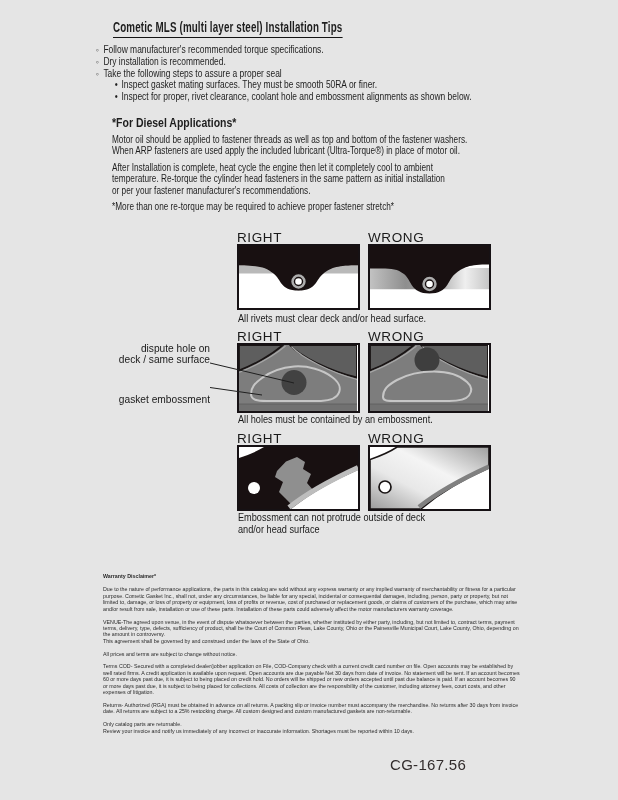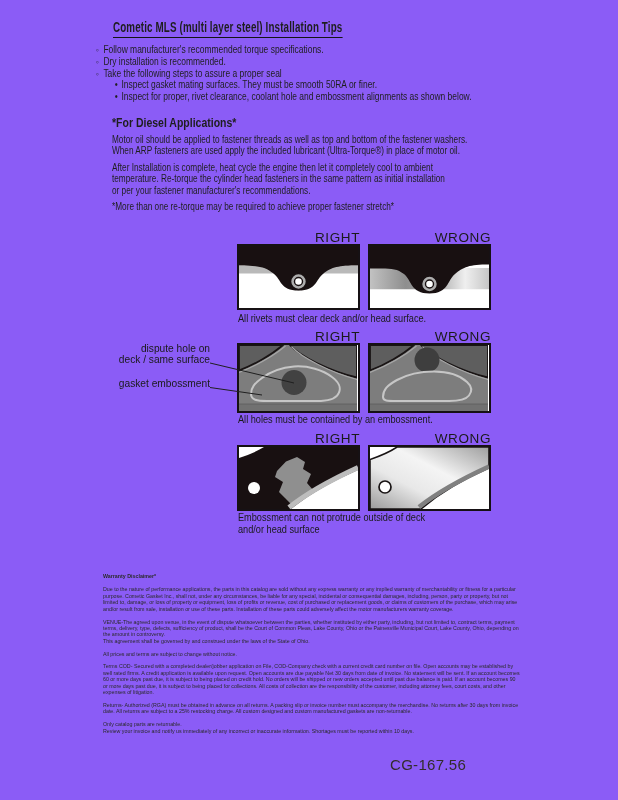--- a/index.html
+++ b/index.html
@@ -1,18 +1,18 @@
 <!DOCTYPE html>
 <html><head>
 <meta charset="utf-8">
 <style>
   * { margin:0; padding:0; box-sizing:border-box; }
   html,body { background:#ffffff; }
   body { font-family:"Liberation Sans","DejaVu Sans",sans-serif; color:#1e1e1e; }
-  .page { position:relative; width:618px; height:800px; background:#8b5cf6; overflow:hidden; }
+  .page { position:relative; width:618px; height:800px; background:#e5e5e5; overflow:hidden; }
   .abs { position:absolute; }
 
   .title { left:113px; top:19px; font-size:14px; font-weight:bold; white-space:nowrap;
            border-bottom:1.7px solid #141414; padding-bottom:1.5px;
            transform:scaleX(.70); transform-origin:0 0; letter-spacing:.2px; }
 
   .bullets { left:96px; top:44px; font-size:10.3px; line-height:11.8px; white-space:nowrap;
              transform:scaleX(.82); transform-origin:0 0; }
   .b-row { display:flex; }
   .b-mark { width:9px; font-size:9.5px; }
@@ -20,21 +20,21 @@
   .sb .b-mark { width:8px; font-size:10.5px; }
 
   .diesel-h { left:112px; top:115px; font-size:12.8px; font-weight:bold; white-space:nowrap;
               transform:scaleX(.82); transform-origin:0 0; }
   .bodytxt { font-size:10.3px; line-height:11.3px; white-space:nowrap;
              transform:scaleX(.80); transform-origin:0 0; }
   .para1 { left:112px; top:134px; }
   .para2 { left:112px; top:162px; }
   .note  { left:112px; top:201px; }
 
-  .fig-label { position:absolute; width:123px; text-align:right; font-size:13.5px;
+  .fig-label { position:absolute; width:123px; text-align:left; font-size:13.5px;
                letter-spacing:.6px; color:#1a1a1a; }
   .fig-box { position:absolute; width:123px; border:2px solid #161114; background:#fff; }
   .fig-box svg { display:block; }
   .caption { position:absolute; left:238px; font-size:11.2px; color:#1a1a1a; white-space:nowrap;
              transform:scaleX(.82); transform-origin:0 0; line-height:11.6px; }
 
   .callout { position:absolute; right:408px; text-align:right; font-size:10.2px;
              line-height:10.9px; color:#1a1a1a; white-space:nowrap; }
   .leader-svg { position:absolute; left:110px; top:340px; pointer-events:none; }
 
@@ -118,21 +118,21 @@
   </div>
   <div class="caption" style="top:313px;">All rivets must clear deck and/or head surface.</div>
 
   <div class="fig-label" style="left:237px; top:329px;">RIGHT</div>
   <div class="fig-label" style="left:368px; top:329px;">WRONG</div>
 
   <div class="callout" style="top:344px;">
     <div>dispute hole on</div>
     <div>deck / same surface</div>
   </div>
-  <div class="callout" style="top:379px;">gasket embossment</div>
+  <div class="callout" style="top:395px;">gasket embossment</div>
 
   <div class="fig-box" style="left:237px; top:343px; height:70px;">
     <svg viewBox="0 0 118 66" width="118" height="66">
       <rect width="118" height="66" fill="#7d7d7d"></rect>
       <rect y="59" width="118" height="7" fill="#717171"></rect>
       <line x1="0" y1="59" x2="118" y2="59" stroke="#5e5e5e" stroke-width="0.8"></line>
       <path d="M0,0 H44 C33,9.5 15,20 0,25.5 Z" fill="#5e5e5e" stroke="#191414" stroke-width="1.8"></path>
       <path d="M46.5,1 C35,10.5 16,21 0,27.5" fill="none" stroke="#a6a6a6" stroke-width="1.2"></path>
       <path d="M118,0 H51 C60,11 91,26 118,32.5 Z" fill="#5e5e5e" stroke="#191414" stroke-width="1.8"></path>
       <path d="M52.5,1.5 C62,12.5 92,27.5 118,34.5" fill="none" stroke="#a6a6a6" stroke-width="1.2"></path>

